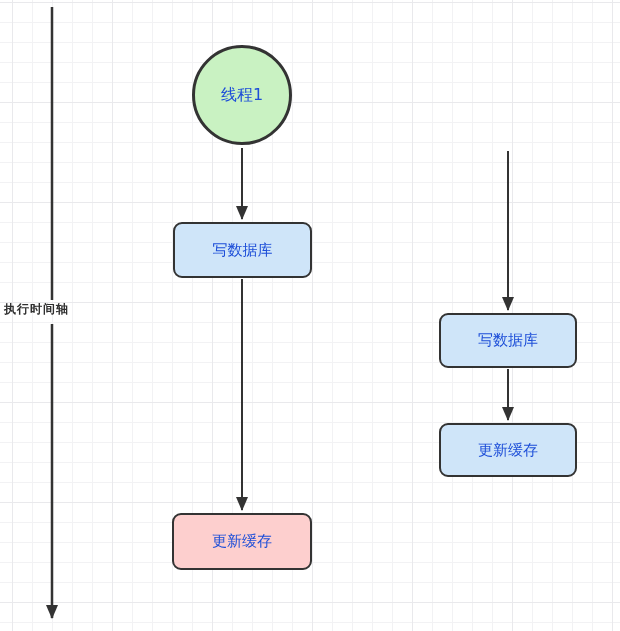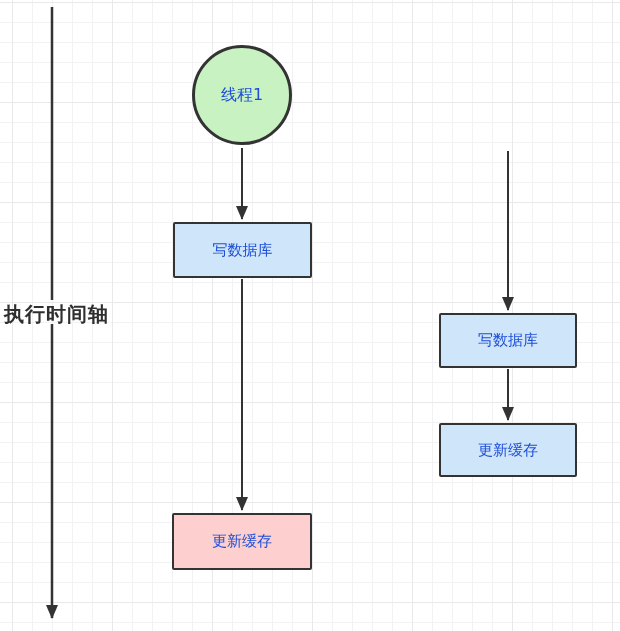--- a/index.html
+++ b/index.html
@@ -34,37 +34,37 @@
     text-align: center;
   }
   .circle-node {
     width: 100px; height: 100px;
     border: 3px solid #333333;
     border-radius: 50%;
     font-size: 16px;
   }
   .box-node {
     border: 2px solid #333333;
-    border-radius: 2px;
+    border-radius: 9px;
   }
   .circle-green { background: #c9f2c2; }
   .box-blue    { background: #cfe5f9; }
   .box-pink    { background: #fdcfce; }
 
   .t1-circle { left: 192px; top: 45px; }
   .t2-circle { left: 458px; top: 50px; }
   .t1-box1 { left: 173px; top: 222px; width: 139px; height: 56px; }
   .t1-box2 { left: 172px; top: 513px; width: 140px; height: 57px; }
   .t2-box1 { left: 439px; top: 313px; width: 138px; height: 55px; }
   .t2-box2 { left: 439px; top: 423px; width: 138px; height: 54px; }
 
   .axis-label {
     position: absolute;
     left: 4px; top: 301px;
-    font-size: 20px;
+    font-size: 12px;
     font-weight: bold;
     color: #2f2f2f;
     letter-spacing: 1px;
     white-space: nowrap;
   }
 </style>
 </head>
 <body>
 
 <div class="canvas">

